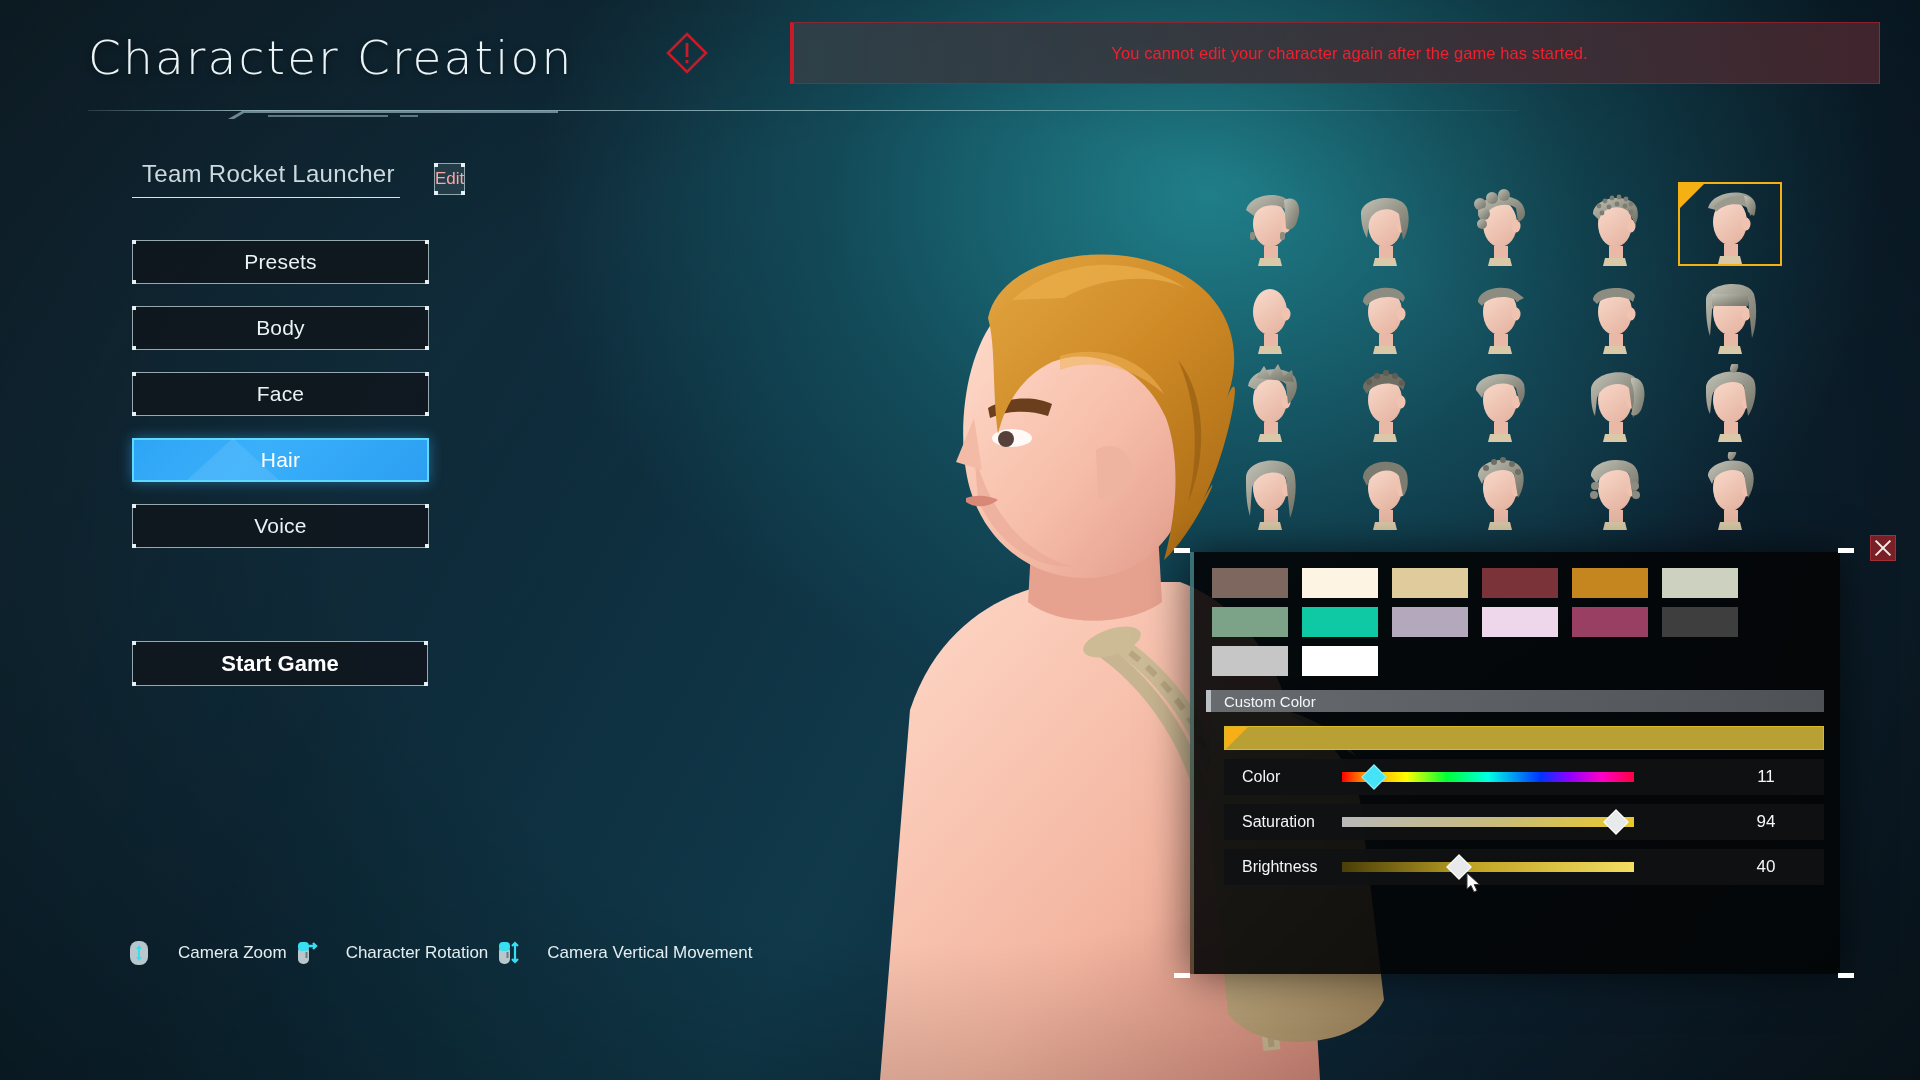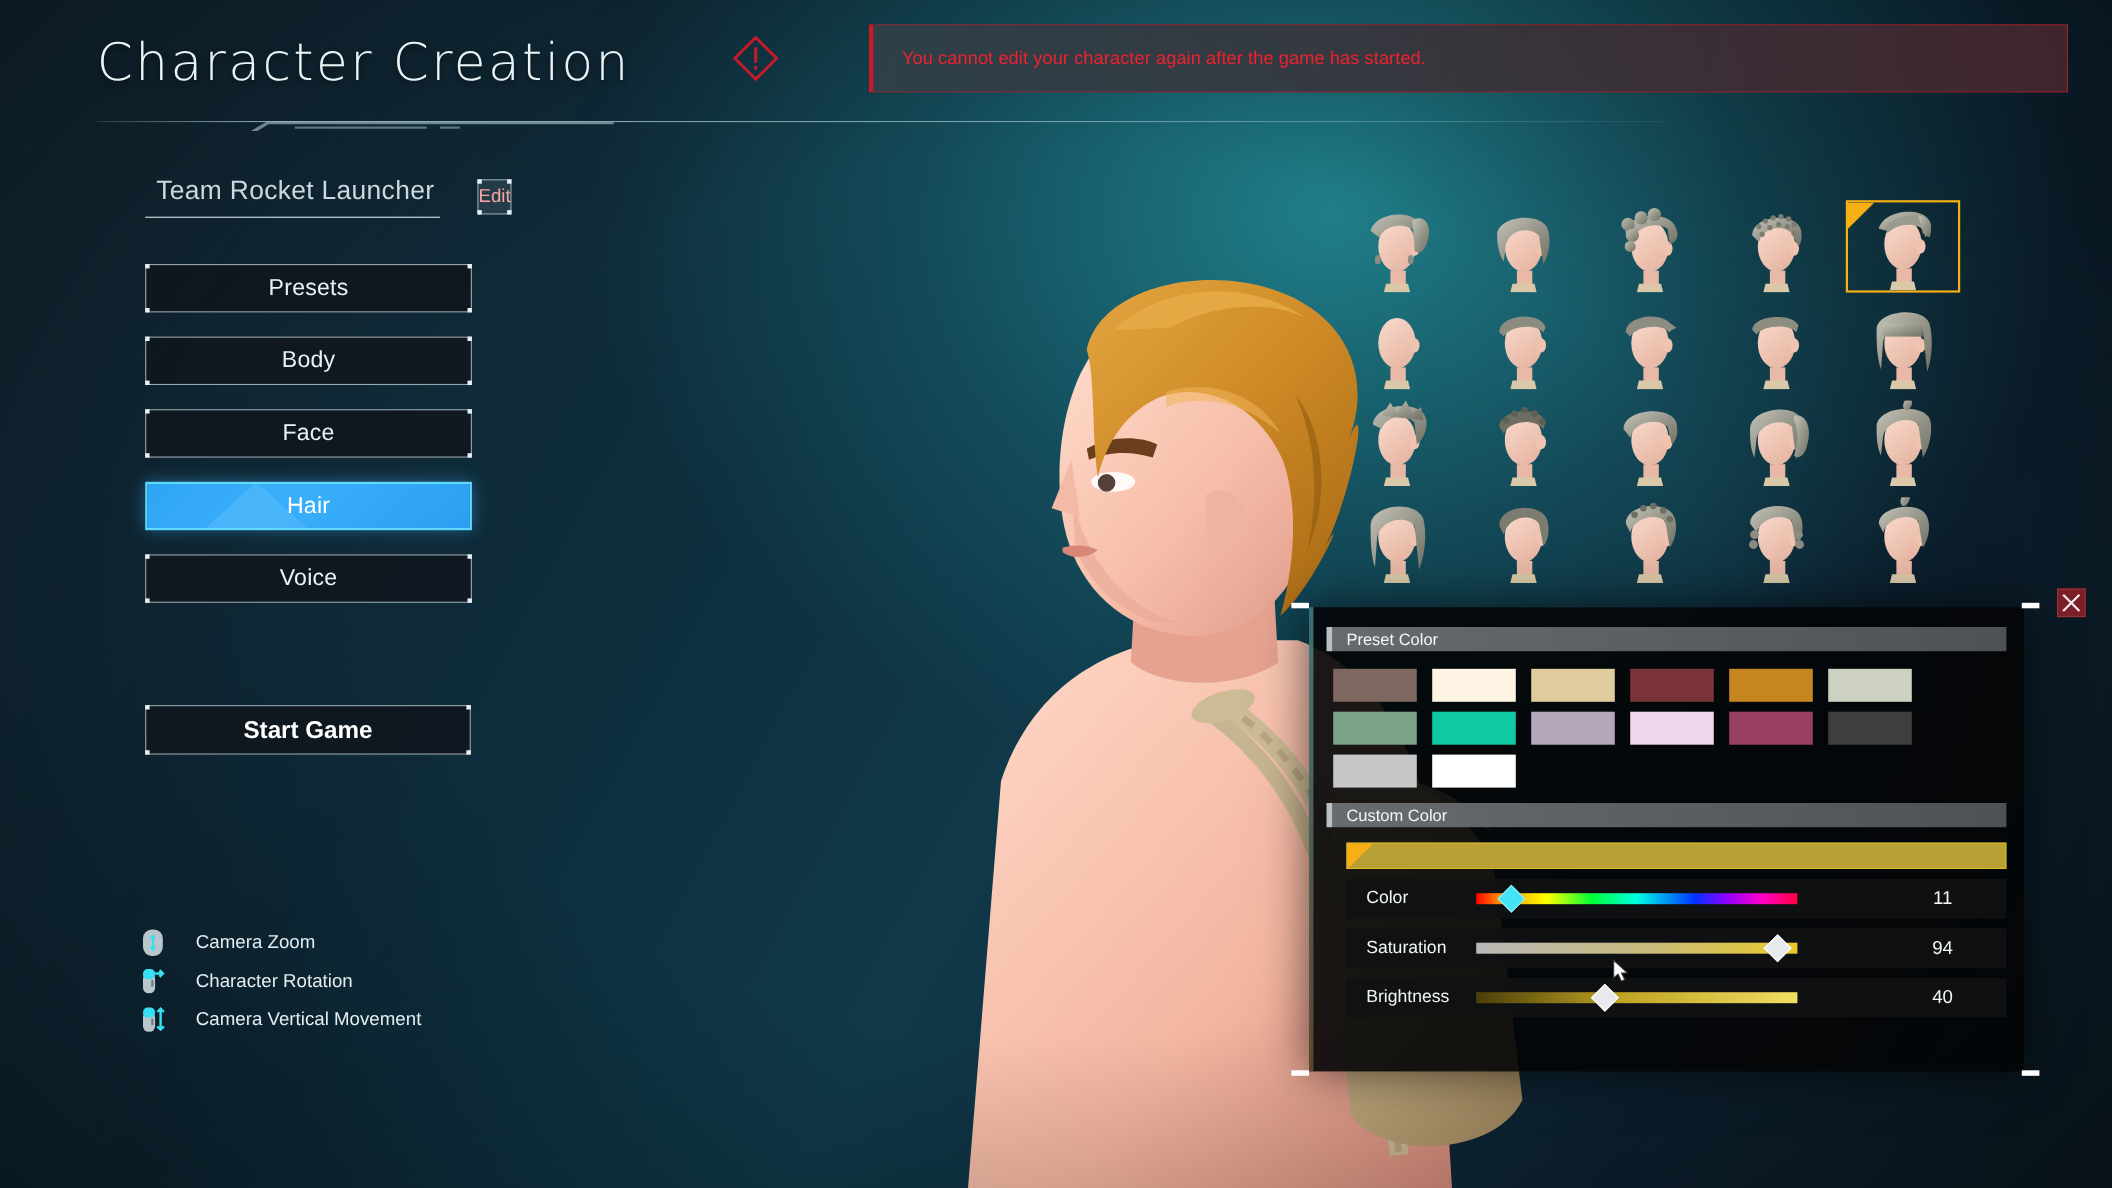--- a/index.html
+++ b/index.html
@@ -36,21 +36,21 @@
   #title-rule{
     position:absolute; left:0; top:80px; width:1430px; height:1px;
     background:linear-gradient(90deg, rgba(190,225,232,.15), rgba(190,225,232,.75) 12%, rgba(190,225,232,.55) 60%, rgba(190,225,232,.05));
   }
   #title-deco{
     position:absolute; left:140px; top:81px; width:330px; height:9px;
   }
   
   #warning{
     position:absolute; left:790px; top:22px; width:1090px; height:62px;
-    display:flex; align-items:center;
+    display:flex; align-items:center;text-align:center;
   }
   #warn-icon{
     position:absolute; left:-125px; top:50%; transform:translateY(-50%);
     width:44px; height:44px;
   }
   #warn-box{
     width:100%; height:100%;
     background:linear-gradient(90deg, rgba(48,64,72,.93), rgba(62,46,52,.85) 55%, rgba(78,40,48,.80));
     border-left:4px solid #c81a28;
     border-top:1px solid rgba(200,26,40,.55);
@@ -99,21 +99,21 @@
     border-bottom:42px solid rgba(255,255,255,.09);
   }
   #start-btn{
     position:relative; width:296px; height:45px; margin-top:93px;
     background:rgba(16,22,28,.88);
     border:1px solid rgba(205,225,232,.72);
     color:#ffffff; font-size:22px; font-weight:bold;
     display:flex; align-items:center; justify-content:center; cursor:pointer;
   }
   
-  #hints{ position:absolute; left:128px; top:844px; display:flex; flex-direction:column; gap:9px; }
+  #hints{ position:absolute; left:128px; top:940px; display:flex; flex-direction:row; gap:9px; }
   .hint{ display:flex; align-items:center; gap:28px; }
   .hint-label{ color:#e4eef1; font-size:17px; }
   .mouse-ico{ width:22px; height:26px; }
   
   #right{ position:absolute; left:1218px; top:168px; width:600px; }
   #tabs{ position:relative; }
   #tab-hairstyle{
     display:inline-block; color:#eef7f9; font-size:18px; padding:0 6px 8px 4px; cursor:pointer;
   }
   #tab-underline{ position:absolute; left:0; bottom:0; width:158px; height:3px; background:#49d6e6; }
@@ -820,23 +820,20 @@
   <span class="pc-mark a"></span>
   <span class="pc-mark b"></span>
   <span class="pc-mark c"></span>
   <span class="pc-mark d"></span>
   <div id="close-btn">
     <svg viewBox="0 0 26 26" width="24" height="24">
       <path d="M5 5 L21 21 M21 5 L5 21" stroke="#f2eded" stroke-width="2.2"></path>
     </svg>
   </div>
 
-  <div class="section-bar" style="margin-top:18px">
-    <span>Preset Color</span>
-  </div>
   <div id="preset-swatches">
       <div class="swatch" style="background: rgb(125, 103, 94);"></div>
       <div class="swatch" style="background: rgb(253, 244, 228);"></div>
       <div class="swatch" style="background: rgb(224, 203, 157);"></div>
       <div class="swatch" style="background: rgb(122, 51, 56);"></div>
       <div class="swatch" style="background: rgb(198, 134, 31);"></div>
       <div class="swatch" style="background: rgb(204, 210, 191);"></div>
       <div class="swatch" style="background: rgb(124, 163, 135);"></div>
       <div class="swatch" style="background: rgb(15, 201, 165);"></div>
       <div class="swatch" style="background: rgb(180, 168, 188);"></div>

